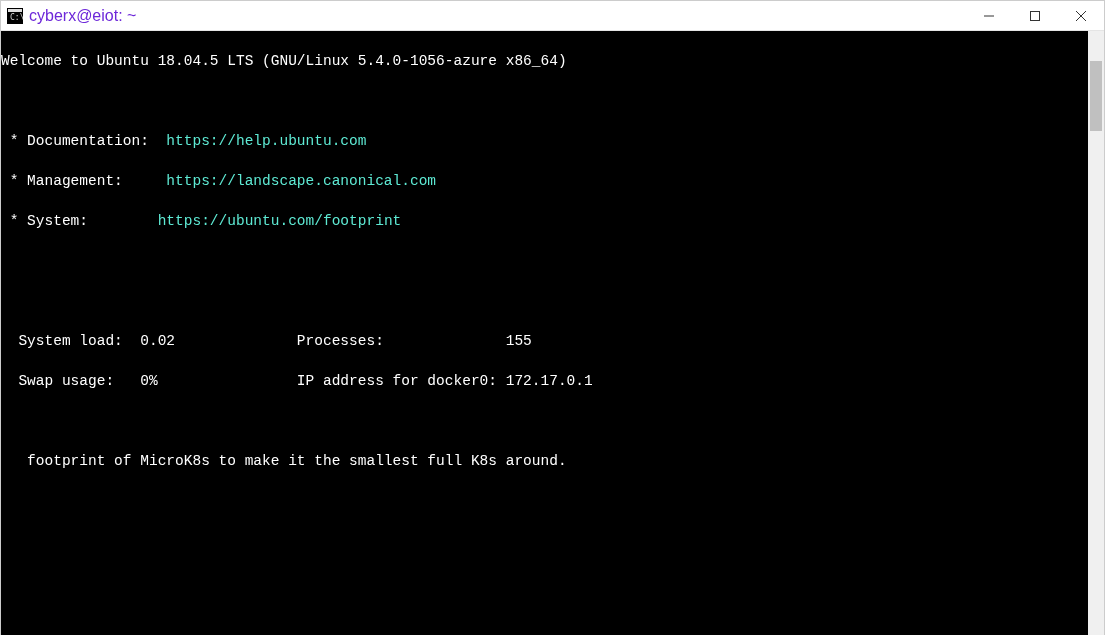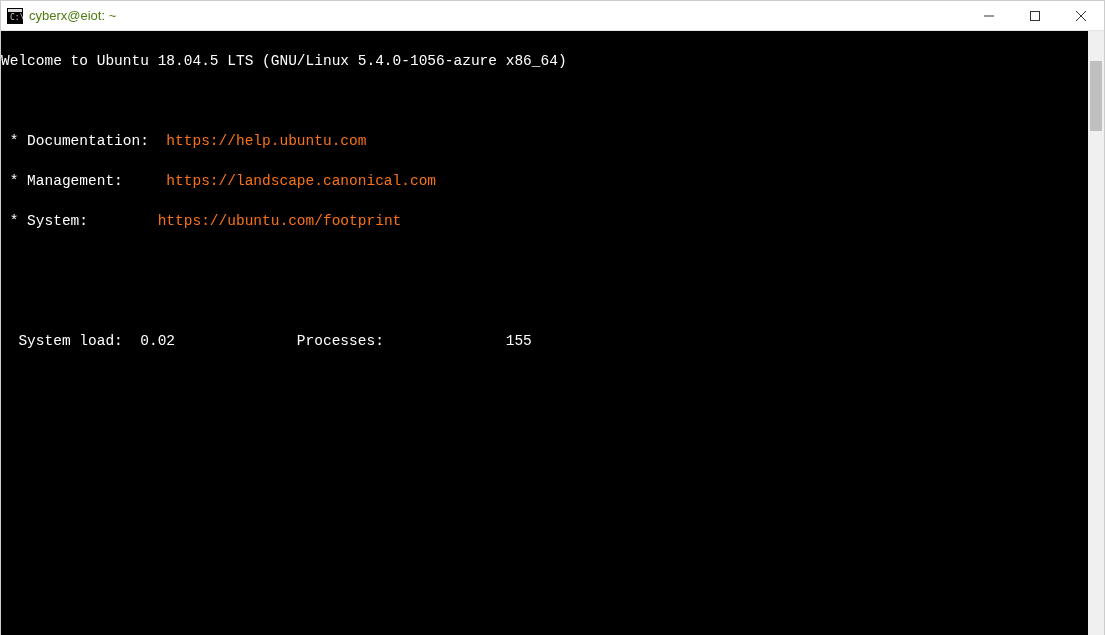--- a/index.html
+++ b/index.html
@@ -1,26 +1,26 @@
 <!DOCTYPE html>
 <html><head>
 <meta charset="utf-8">
 <style>
   * { margin: 0; padding: 0; box-sizing: border-box; }
   html, body { width: 1105px; height: 635px; overflow: hidden; font-family: Consolas, "Courier New", monospace; }
   .window { width: 1105px; height: 635px; background: #fff; display: flex; flex-direction: column; border: 1px solid #ccc; }
   .titlebar { height: 30px; background: #fff; display: flex; align-items: center; padding-left: 6px; border-bottom: 1px solid #e5e5e5; }
   .titlebar .icon { width: 16px; height: 16px; margin-right: 6px; display:flex; align-items:center; justify-content:center; }
-  .titlebar .title { font-size: 13px; color: #4d7c0f; font-family: "Segoe UI", Arial, sans-serif; }
+  .titlebar .title { font-size: 16px; color: #6d28d9; font-family: "Segoe UI", Arial, sans-serif; }
   .win-controls { margin-left: auto; display: flex; }
   .win-btn { width: 46px; height: 30px; display: flex; align-items: center; justify-content: center; color: #555; cursor: default; }
   .term-area { flex: 1; display: flex; background: #000; position: relative; }
   .term { flex: 1; color: #fff; font-size: 14.5px; line-height: 20px; padding: 0; white-space: pre; overflow: hidden; }
   .line { white-space: pre; }
-  .link { color: #f97316; }
+  .link { color: #5eead4; }
   .scrollbar { width: 16px; background: #f0f0f0; position: relative; }
   .scroll-thumb { position: absolute; top: 30px; left: 2px; width: 12px; height: 70px; background: #c0c0c0; border-radius: 0; }
 </style>
 </head>
 <body>
 
 <div class="window">
   <div class="titlebar">
     <span class="icon">
       <svg width="16" height="16" viewBox="0 0 16 16">
@@ -53,21 +53,23 @@
   <div class="term-area">
     <div class="term">
 <div class="line">Welcome to Ubuntu 18.04.5 LTS (GNU/Linux 5.4.0-1056-azure x86_64)</div>
 <div class="line"> </div>
 <div class="line"><span> * Documentation:  </span><span class="link">https://help.ubuntu.com</span></div>
 <div class="line"><span> * Management:     </span><span class="link">https://landscape.canonical.com</span></div>
 <div class="line"><span> * System:        </span><span class="link">https://ubuntu.com/footprint</span></div>
 <div class="line"> </div>
 <div class="line"> </div>
 <div class="line">  System load:  0.02              Processes:              155</div>
+<div class="line">  Swap usage:   0%                IP address for docker0: 172.17.0.1</div>
 <div class="line"> </div>
+<div class="line">   footprint of MicroK8s to make it the smallest full K8s around.</div>
 
 
 
 
 
 
 
 
 
 

